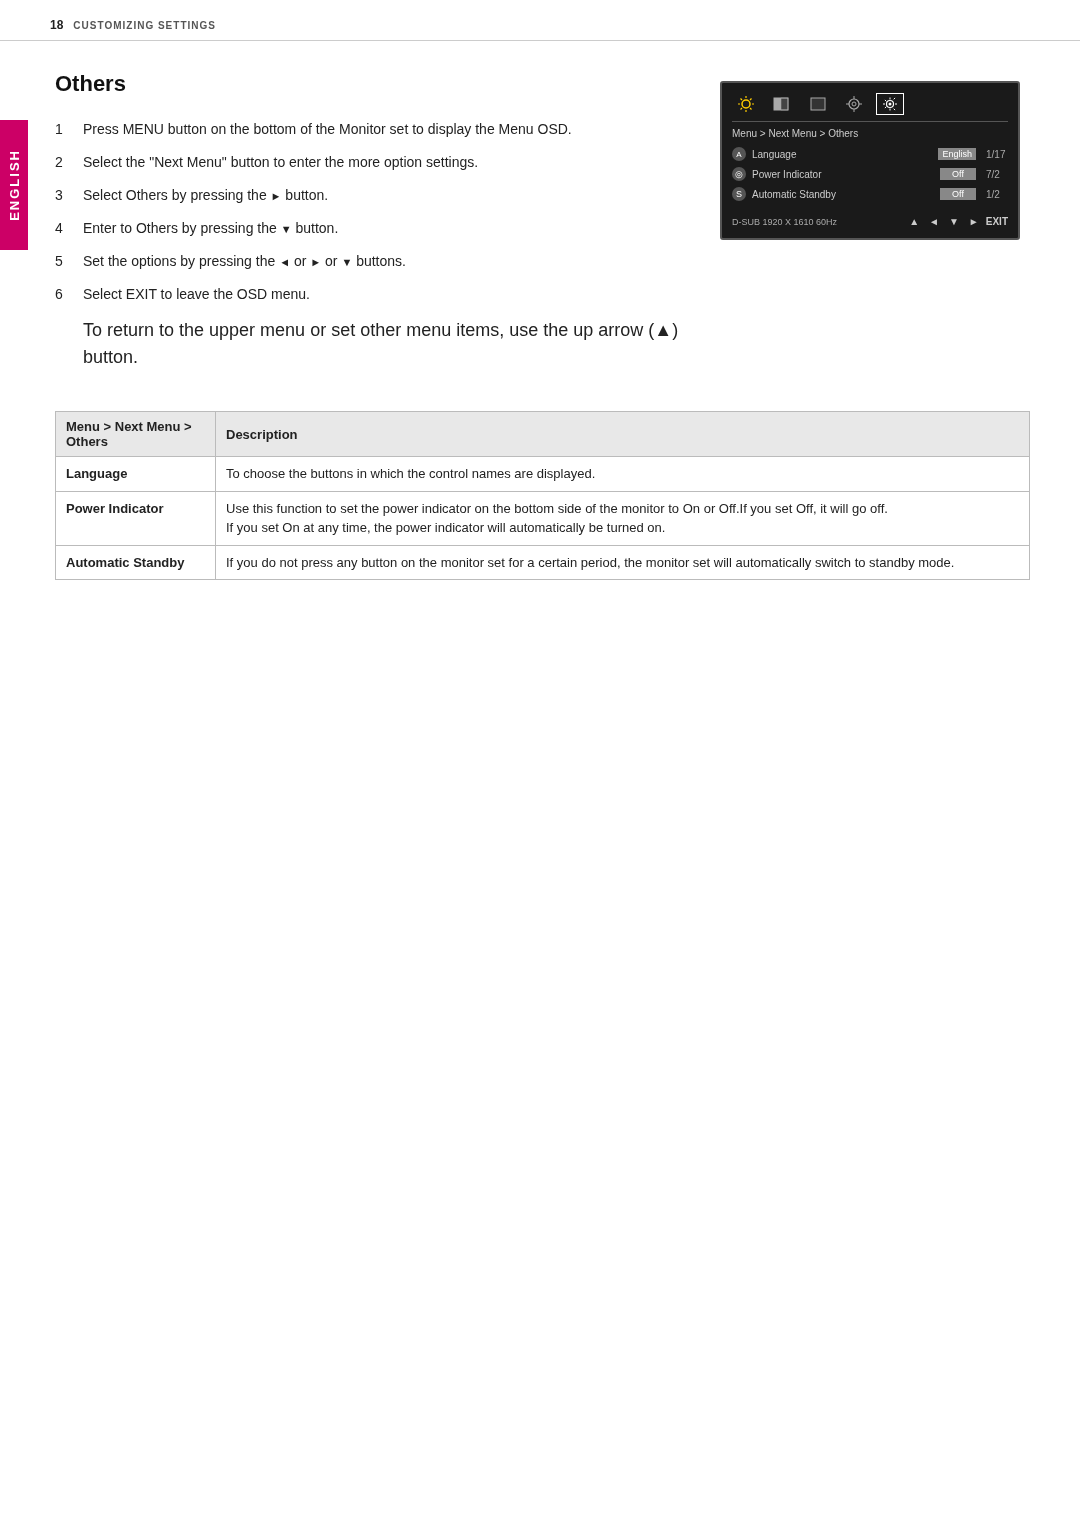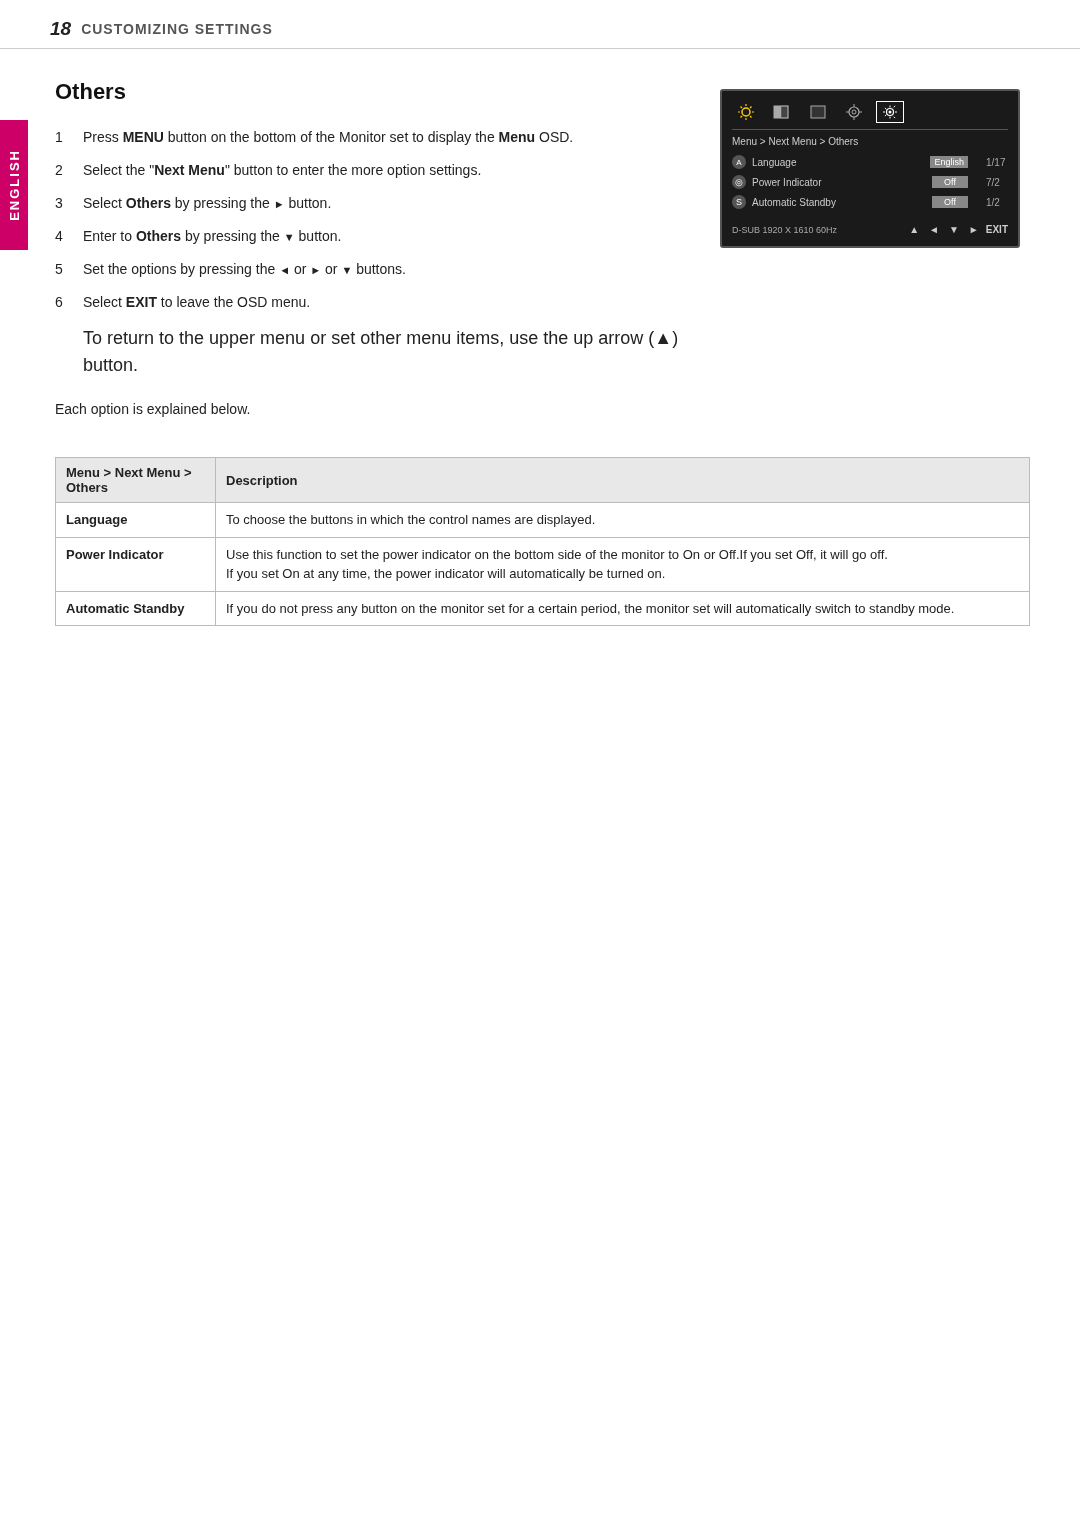--- a/index.html
+++ b/index.html
@@ -37,27 +37,26 @@
 
     
     .page-header {
       padding: 18px 50px 8px 50px;
       border-bottom: 1px solid #ccc;
       display: flex;
       align-items: center;
       gap: 10px;
     }
     .page-number {
-      font-size: 19px;
+      font-size: 12px;
       font-weight: bold;
       color: #222;
-      font-style: italic;
     }
     .page-header-title {
-      font-size: 14px;
+      font-size: 10px;
       font-weight: bold;
       letter-spacing: 1px;
       color: #555;
       text-transform: uppercase;
     }
 
     
     .main-content {
       padding: 30px 50px 40px 55px;
       display: flex;
@@ -93,21 +92,21 @@
     }
     .step-number {
       min-width: 18px;
       font-size: 14px;
       color: #222;
     }
     .step-text {
       flex: 1;
     }
     .step-text b {
-      font-weight: bold;
+      font-weight: normal;
     }
 
     
     .sub-step {
       margin-left: 28px;
       margin-top: 6px;
       font-size: 18px;
       line-height: 1.5;
     }
 
@@ -181,21 +180,21 @@
       background: #888;
       color: #fff;
       font-size: 9px;
       padding: 1px 4px;
       min-width: 36px;
       text-align: center;
     }
     .osd-menu-item .item-fraction {
       color: #aaa;
       font-size: 10px;
-      margin-left: 12px;
+      margin-left: 4px;
       min-width: 22px;
     }
     .osd-bottom-row {
       margin-top: 14px;
       display: flex;
       justify-content: flex-end;
       align-items: center;
       gap: 4px;
     }
     .osd-resolution {
@@ -311,21 +310,20 @@
           Select <b>EXIT</b> to leave the OSD menu.
         </span>
       </li>
 
     </ol>
 
     <div class="sub-step">
       To return to the upper menu or set other menu items, use the up arrow (<b>▲</b>) button.
     </div>
 
-    <p class="each-option">Each option is explained below.</p>
   </div>
 
   <div class="right-column">
     <div class="osd-screen">
 
       <div class="osd-icons-row">
 
         <div class="osd-icon">
           <svg viewBox="0 0 22 18" fill="none" xmlns="http://www.w3.org/2000/svg">
             <circle cx="11" cy="9" r="4" stroke="#ffcc00" stroke-width="1.5" fill="none"></circle>

